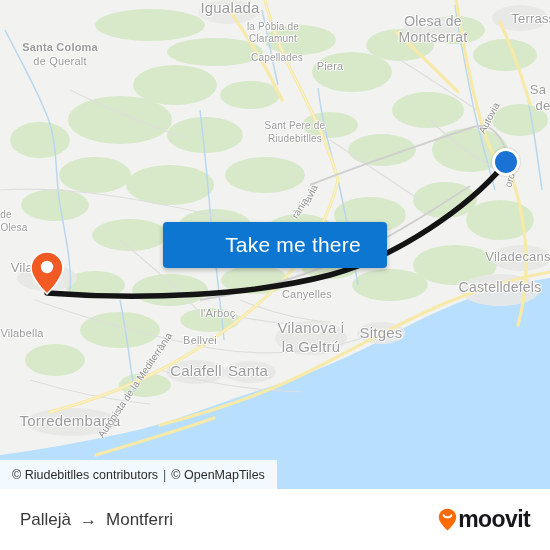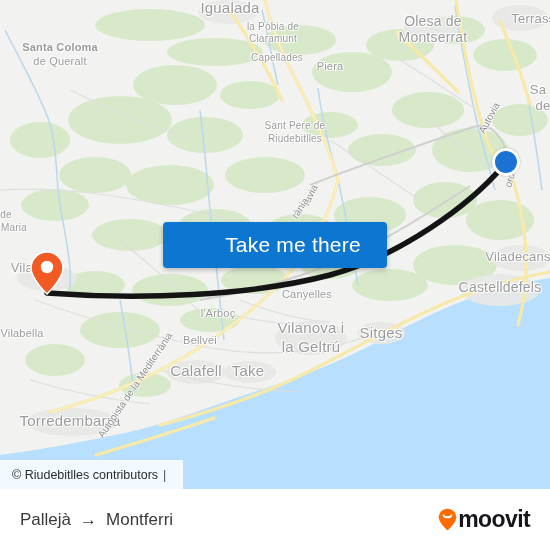--- a/index.html
+++ b/index.html
@@ -268,33 +268,33 @@
         <div class="map-label" style="left: 273px; top: 39px; font-size: 10px;">Claramunt</div>
         <div class="map-label" style="left: 60px; top: 47px; font-size: 11px; font-weight: bold;">Santa Coloma</div>
         <div class="map-label" style="left: 60px; top: 61px; font-size: 11px;">de Queralt</div>
         <div class="map-label" style="left: 277px; top: 58px; font-size: 10px;">Capellades</div>
         <div class="map-label" style="left: 330px; top: 66px; font-size: 11px;">Piera</div>
         <div class="map-label" style="left: 538px; top: 90px; font-size: 13px;">Sa</div>
         <div class="map-label" style="left: 543px; top: 106px; font-size: 13px;">de</div>
         <div class="map-label" style="left: 295px; top: 126px; font-size: 10px;">Sant Pere de</div>
         <div class="map-label" style="left: 295px; top: 139px; font-size: 10px;">Riudebitlles</div>
         <div class="map-label" style="left: 6px; top: 215px; font-size: 10px;">de</div>
-        <div class="map-label" style="left: 14px; top: 228px; font-size: 10px;">Maria</div>
+        <div class="map-label" style="left: 14px; top: 228px; font-size: 10px;">Olesa</div>
         <div class="map-label" style="left: 35px; top: 268px; font-size: 13px;">Vila...na</div>
         <div class="map-label" style="left: 518px; top: 257px; font-size: 13px;">Viladecans</div>
         <div class="map-label" style="left: 500px; top: 287px; font-size: 14px;">Castelldefels</div>
         <div class="map-label" style="left: 307px; top: 294px; font-size: 11px;">Canyelles</div>
         <div class="map-label" style="left: 311px; top: 328px; font-size: 15px;">Vilanova i</div>
         <div class="map-label" style="left: 311px; top: 347px; font-size: 15px;">la Geltrú</div>
         <div class="map-label" style="left: 381px; top: 333px; font-size: 15px;">Sitges</div>
         <div class="map-label" style="left: 22px; top: 333px; font-size: 11px;">Vilabella</div>
         <div class="map-label" style="left: 218px; top: 313px; font-size: 11px;">l'Arboç</div>
         <div class="map-label" style="left: 200px; top: 340px; font-size: 11px;">Bellvei</div>
         <div class="map-label" style="left: 196px; top: 371px; font-size: 15px;">Calafell</div>
-        <div class="map-label" style="left: 248px; top: 371px; font-size: 15px;">Take</div>
+        <div class="map-label" style="left: 248px; top: 371px; font-size: 15px;">Santa</div>
         <div class="map-label" style="left: 70px; top: 421px; font-size: 15px;">Torredembarra</div>
       </div>
 
     <div id="road-labels">
         <div class="road-label" style="left: 489px; top: 118px; transform: translate(-50%, -50%) rotate(-62deg);">Autovia</div>
         <div class="road-label" style="left: 512px; top: 172px; transform: translate(-50%, -50%) rotate(-74deg);">ord-est</div>
         <div class="road-label" style="left: 310px; top: 195px; transform: translate(-50%, -50%) rotate(-65deg);">ravia</div>
         <div class="road-label" style="left: 300px; top: 208px; transform: translate(-50%, -50%) rotate(-58deg);">rània</div>
         <div class="road-label" style="left: 238px; top: 258px; transform: translate(-50%, -50%) rotate(-52deg);">Au</div>
         <div class="road-label" style="left: 135px; top: 385px; transform: translate(-50%, -50%) rotate(-56deg);">Autopista de la Mediterrània</div>
@@ -307,20 +307,21 @@
         <path d="M17 1 C8.2 1 1 8.2 1 17 C1 28 17 43 17 43 C17 43 33 28 33 17 C33 8.2 25.8 1 17 1 Z" fill="#f15a22" stroke="#ffffff" stroke-width="1.6"></path>
         <circle cx="17" cy="16" r="6.2" fill="#ffffff"></circle>
       </svg>
     </div>
 
     <button id="cta" style="background: rgb(13, 118, 208); padding-left: 36px;">Take me there</button>
 
     <div id="attribution">
       <span>© Riudebitlles contributors</span>
       <span class="attr-sep">|</span>
+      <span>© OpenMapTiles</span>
     </div>
   </div>
 
   <div id="footer">
     <div id="route-summary">
       <span>Pallejà</span>
       <span id="route-arrow">→</span>
       <span>Montferri</span>
     </div>
 

